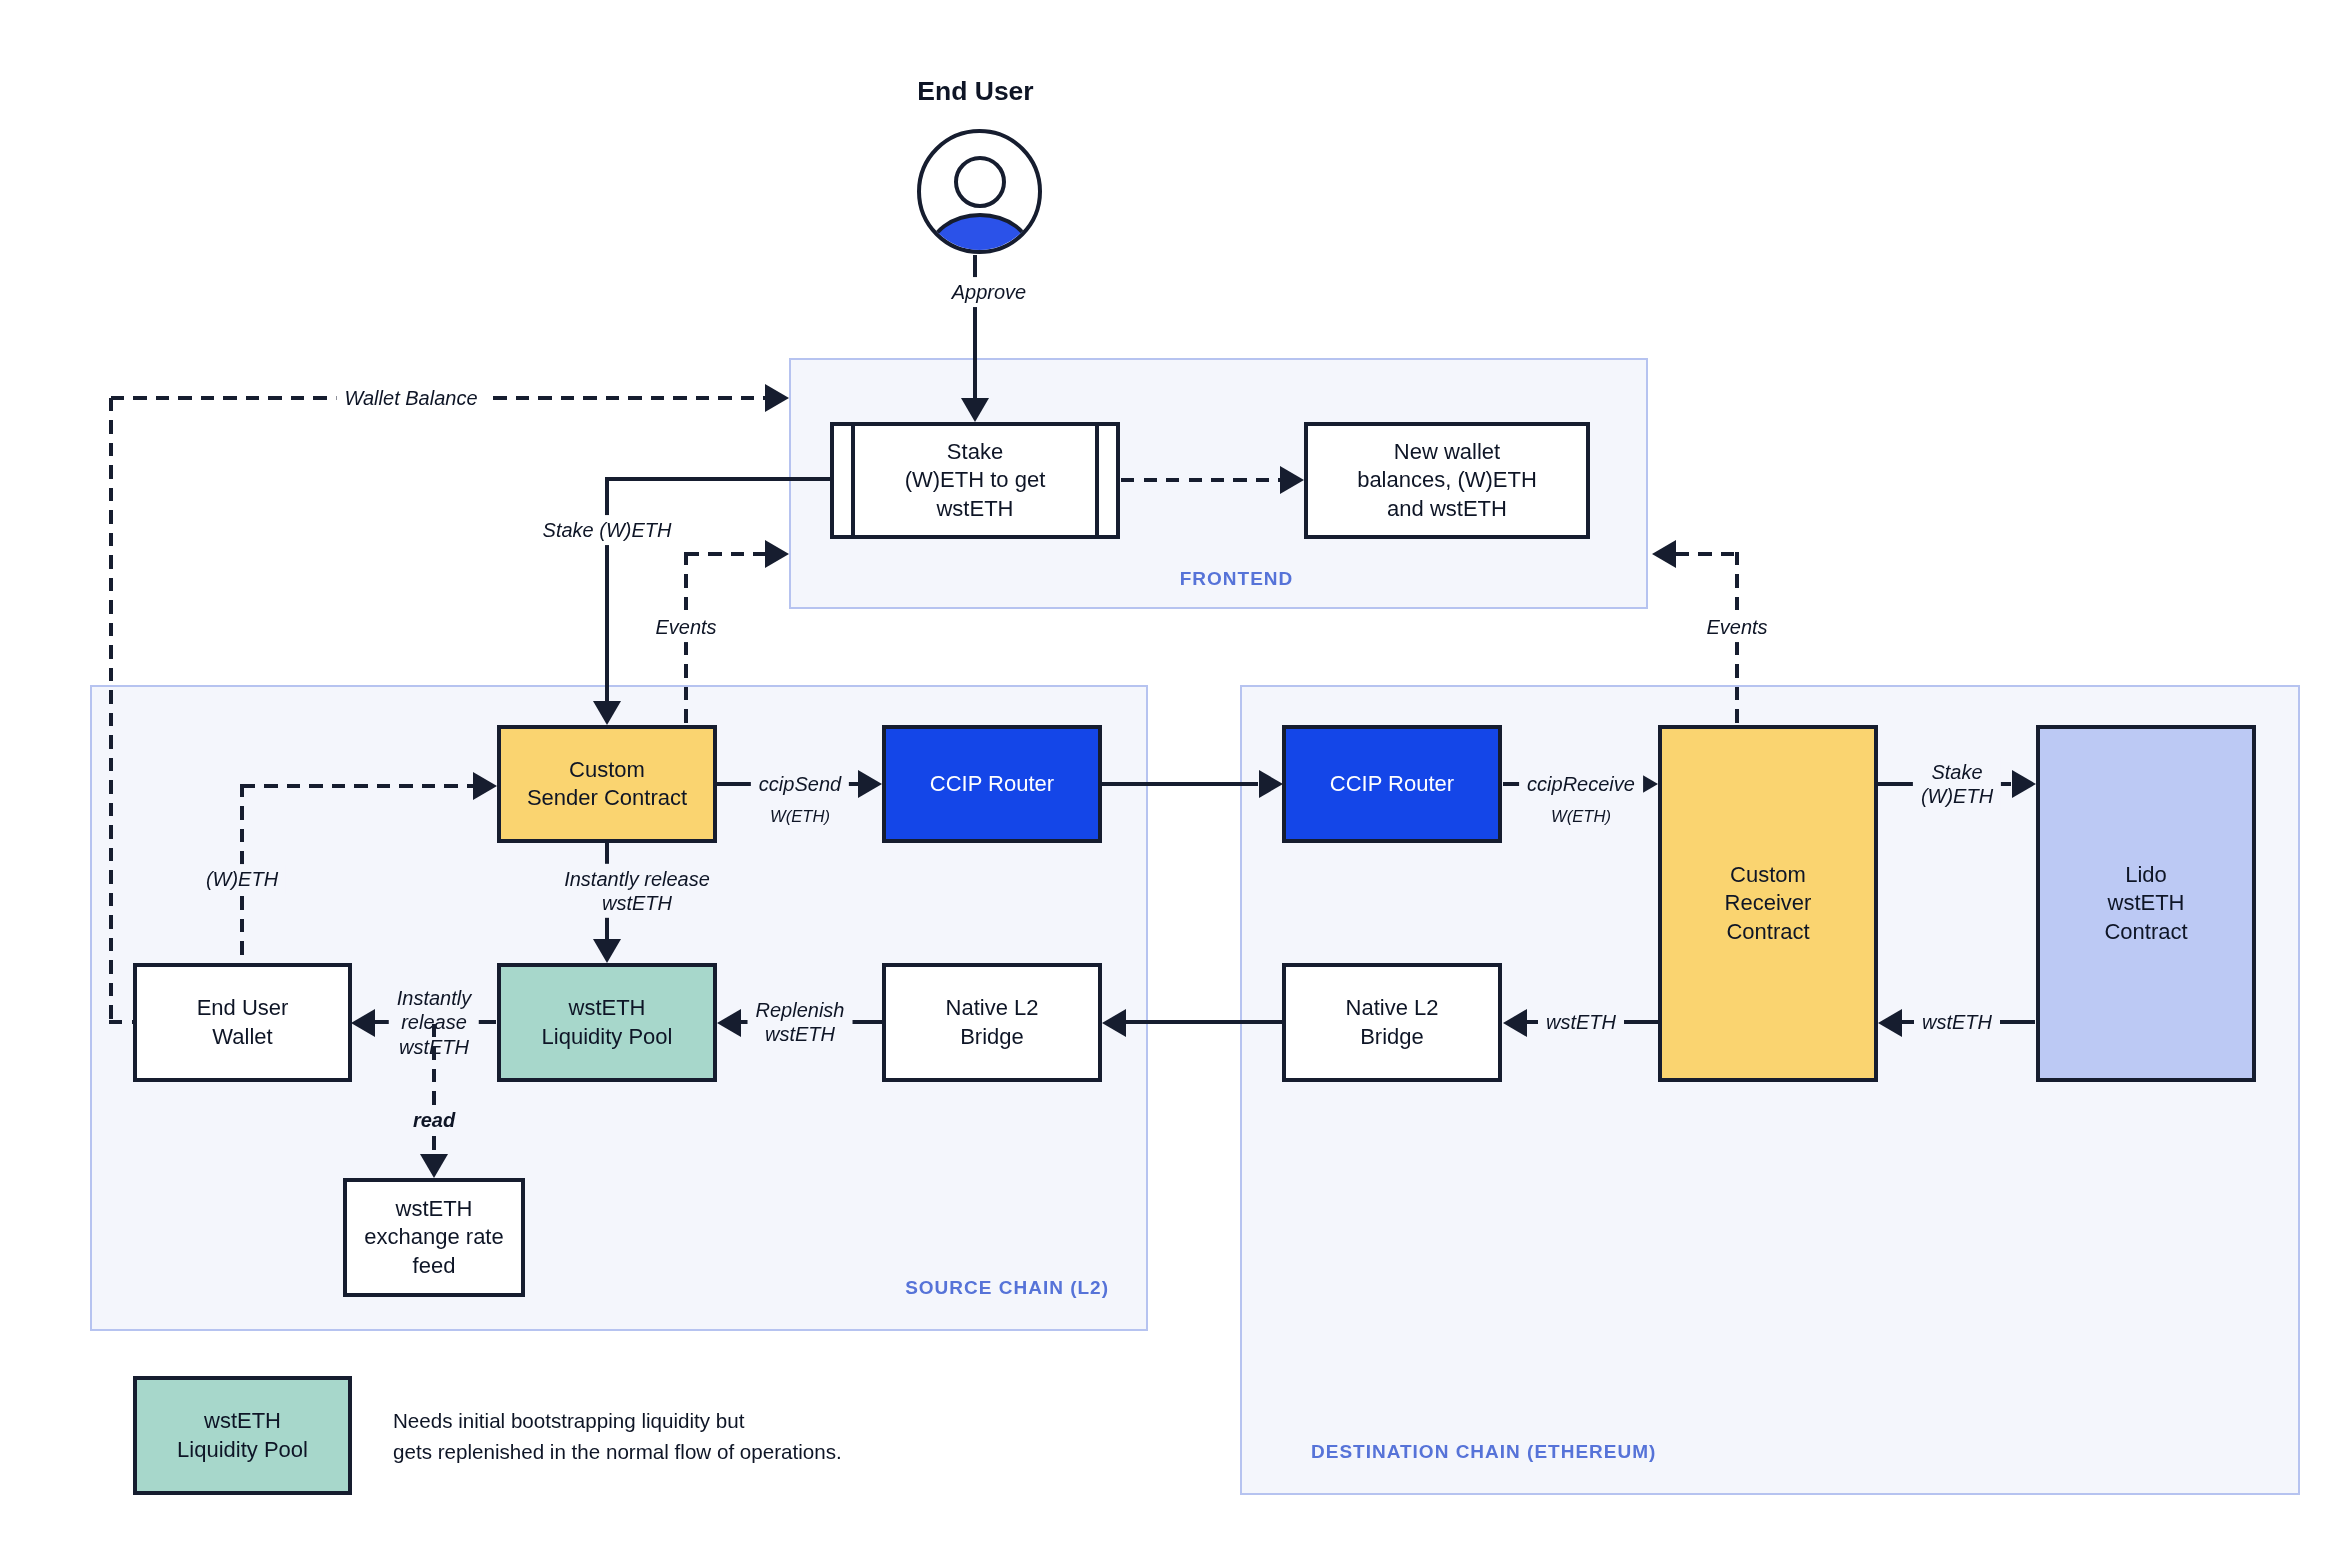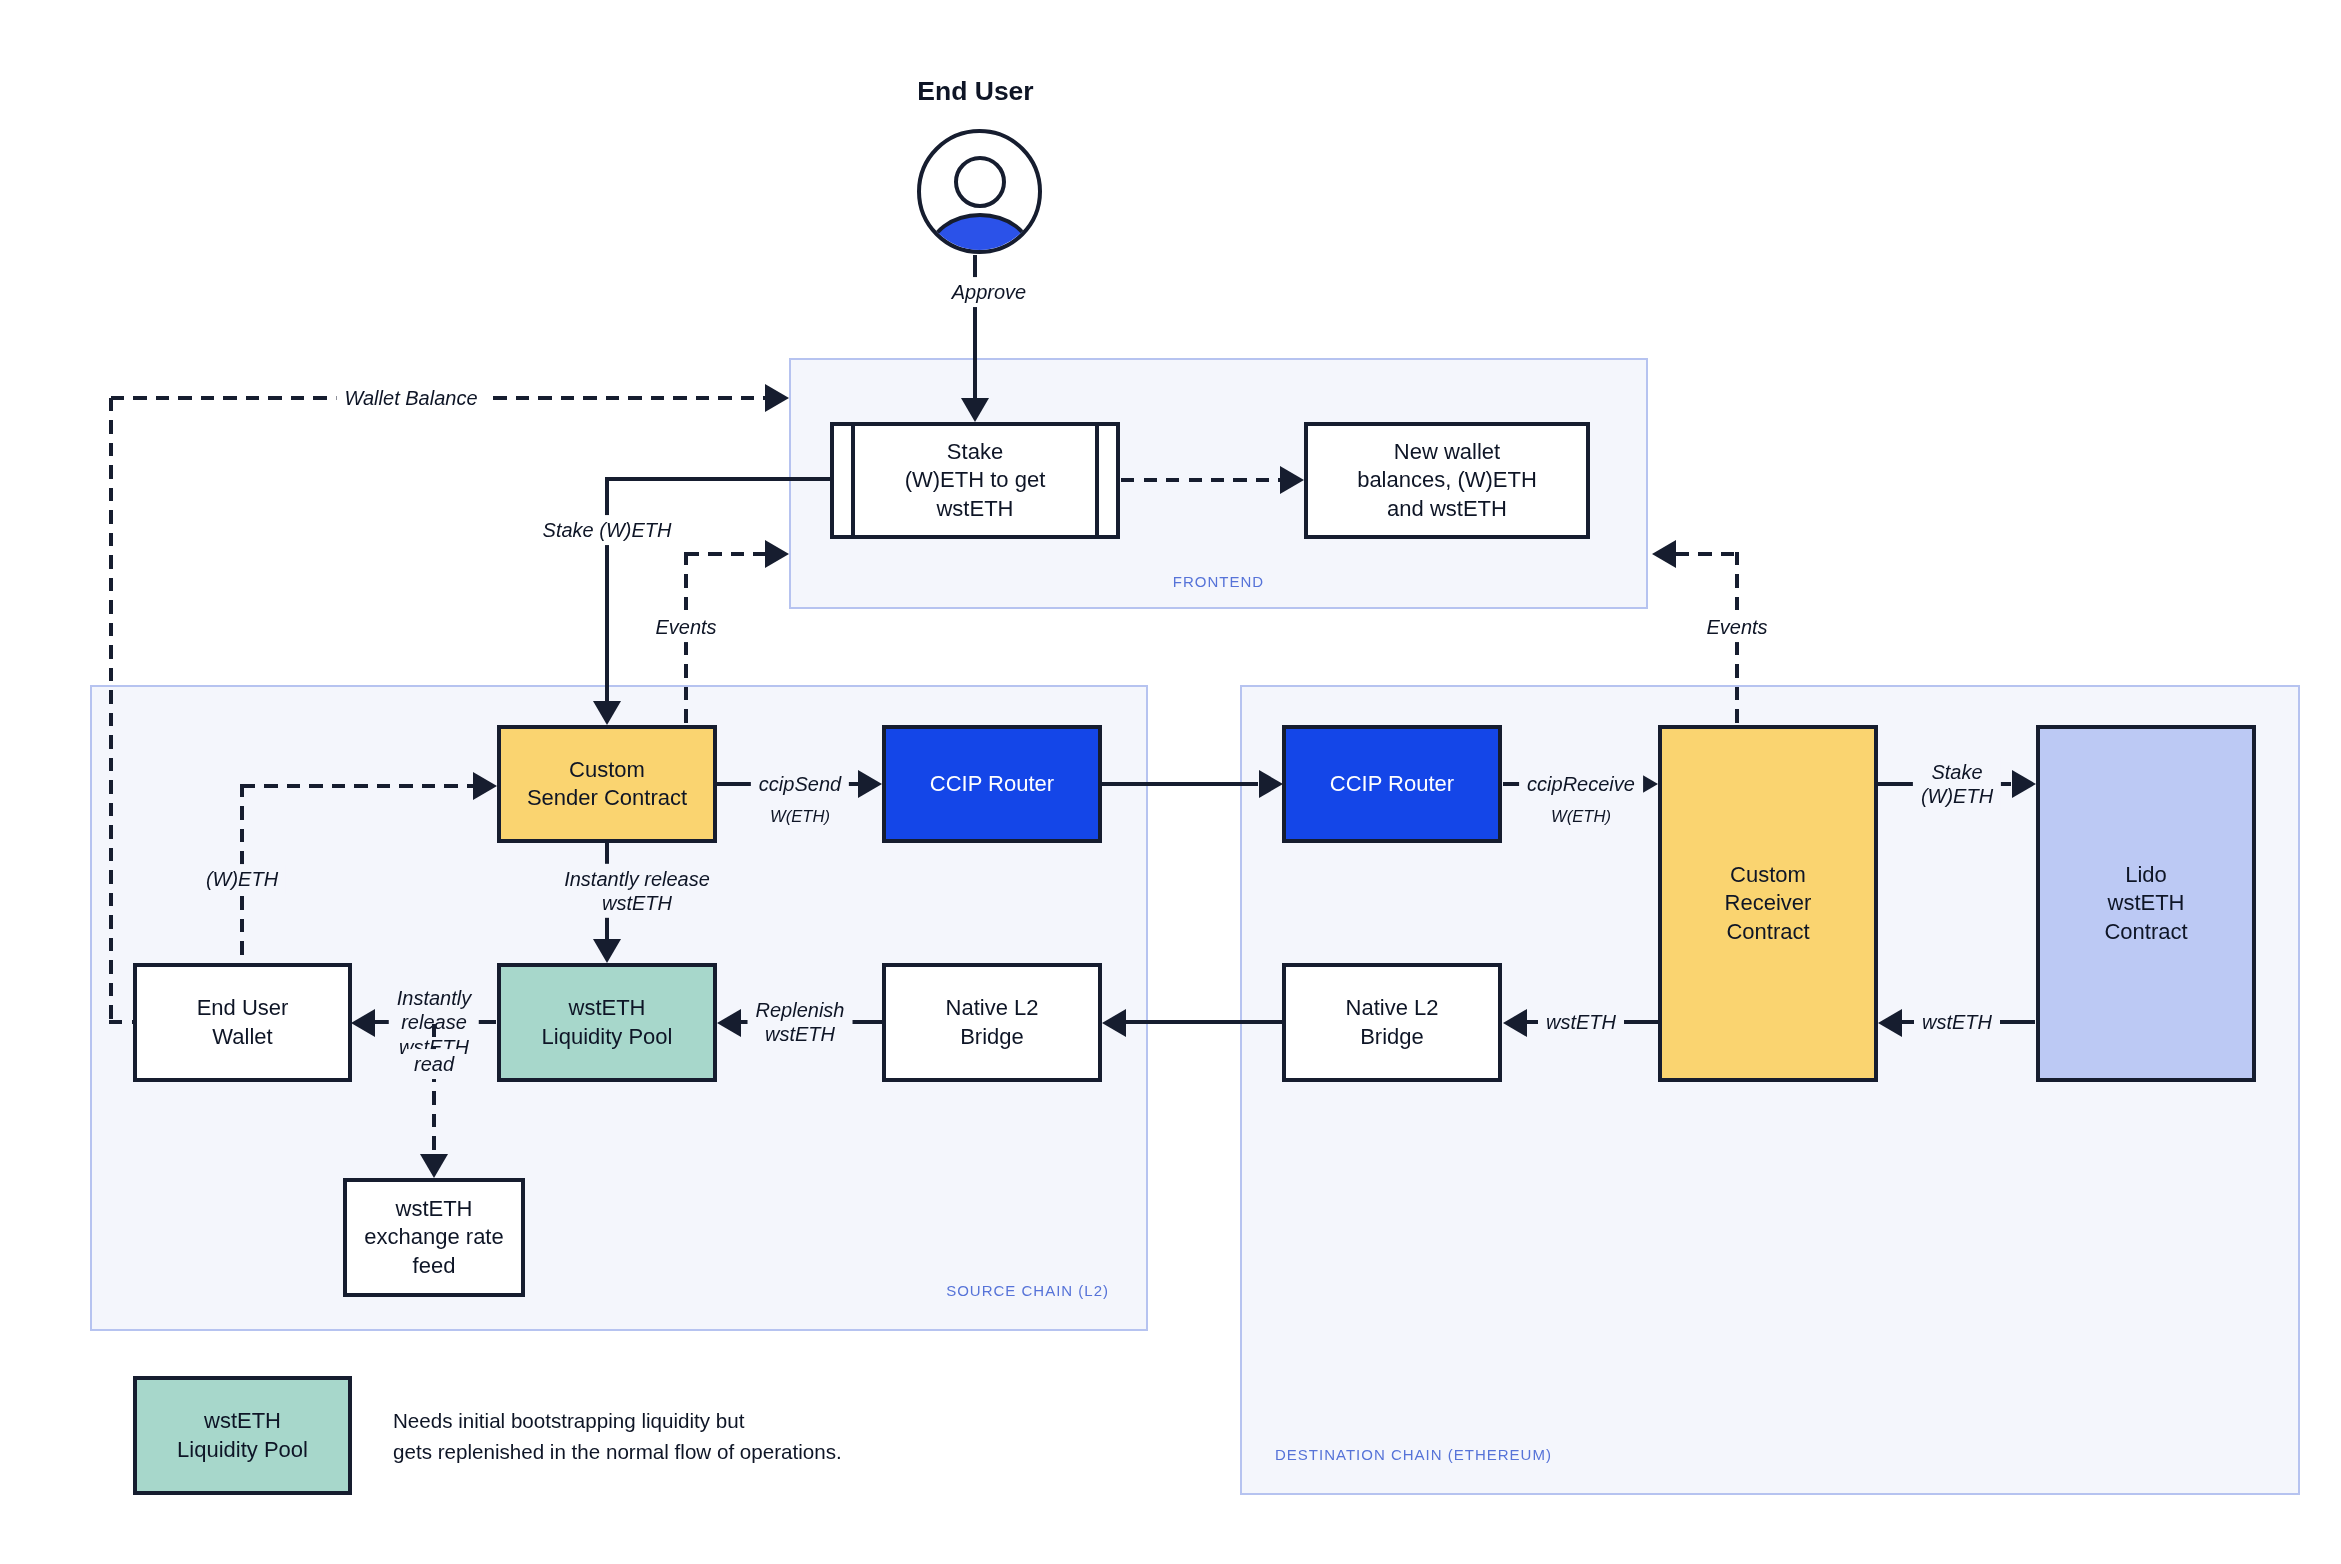--- a/index.html
+++ b/index.html
@@ -12,21 +12,21 @@
     --region-fill:#f4f6fc;
     --region-border:#b6c3f0;
     --label-blue:#5673d8;
   }
   html,body{margin:0;padding:0;background:#fff;}
   .canvas{
     position:relative;width:2342px;height:1564px;background:#fff;overflow:hidden;
     font-family:"Liberation Sans",sans-serif;color:var(--text);
   }
   .region{position:absolute;background:var(--region-fill);border:2px solid var(--region-border);box-sizing:border-box;}
-  .region-label{position:absolute;font-size:15px;font-weight:400;letter-spacing:1px;color:var(--label-blue);white-space:nowrap;}
+  .region-label{position:absolute;font-size:19px;font-weight:700;letter-spacing:1px;color:var(--label-blue);white-space:nowrap;padding-left:36px;}
   .node{
     position:absolute;border:4px solid var(--ink);background:#fff;box-sizing:border-box;
     display:flex;align-items:center;justify-content:center;text-align:center;
     font-size:22px;line-height:28.5px;white-space:pre-line;
   }
   .node.yellow{background:var(--yellow);}
   .node.blue{background:var(--blue);color:#fff;}
   .node.teal{background:var(--teal);}
   .node.peri{background:var(--peri);}
   .node.subroutine::before,.node.subroutine::after{
@@ -237,21 +237,21 @@
 Bridge</span>
   </div>
   <div class="node" style="left:1282px;top:963px;width:220px;height:119px;">
     <span>Native L2
 Bridge</span>
   </div>
 
   <div>
     <div class="dash-v" style="left:432px;top:1024px;height:129px;"></div>
     <div class="ah down" style="left:420px;top:1154px;"></div>
-    <div class="chip on-tint" style="left:434px;top:1064px;">read</div>
+    <div class="chip on-tint" style="left:434px;top:1120px;font-weight:bold;">read</div>
   </div>
   <div class="node" style="left:343px;top:1178px;width:182px;height:119px;">
     <span>wstETH
 exchange rate
 feed</span>
   </div>
 
   <div class="node teal" style="left:133px;top:1376px;width:219px;height:119px;">
     <span>wstETH
 Liquidity Pool</span>

